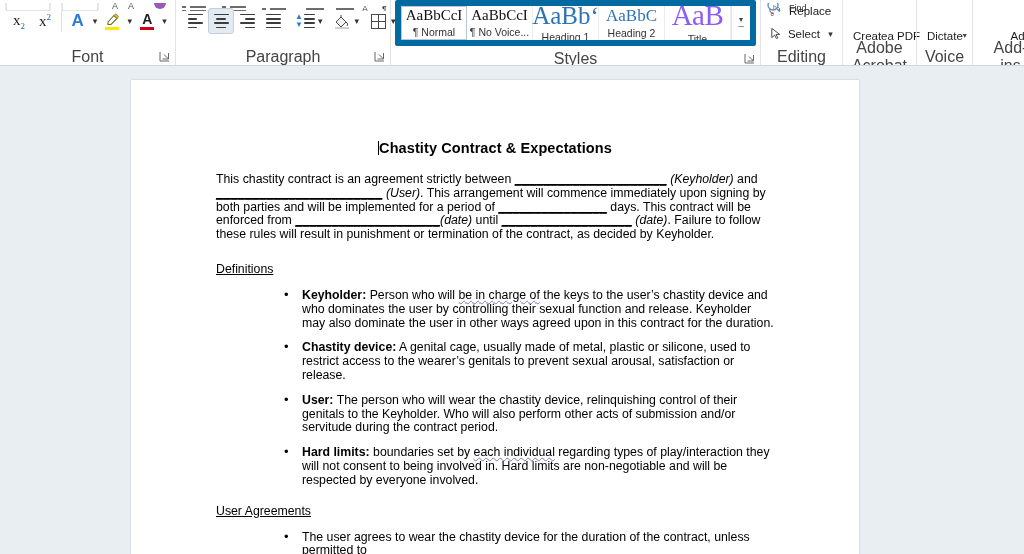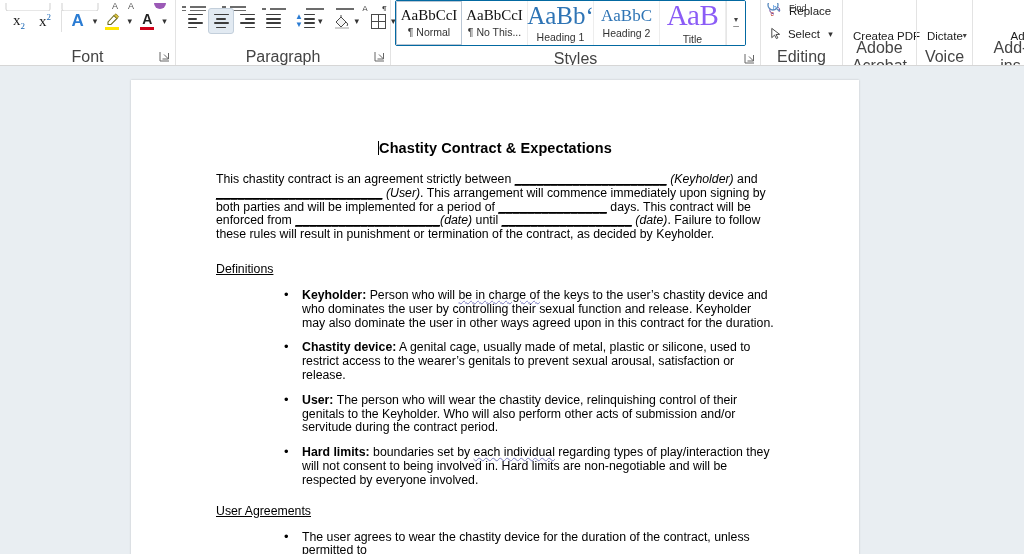--- a/index.html
+++ b/index.html
@@ -71,21 +71,21 @@
   .linesp .arrows { color:#2b7cd3; font-size: 8px; line-height:8px; display:flex; flex-direction:column; }
   .border-ic { width: 15px; height: 15px; border: 1.5px solid #4a4a4a; position: relative; }
   .border-ic:before { content:""; position:absolute; left:50%; top:0; bottom:0; width:1px; background:#4a4a4a; }
   .border-ic:after  { content:""; position:absolute; top:50%; left:0; right:0; height:1px; background:#4a4a4a; }
 
   
   .g-styles { width: 370px; }
   .g-styles .rgroup-body { align-items: center; padding: 0 4px 4px 4px; }
   .style-gallery {
     display: flex; align-items: stretch;
-    border: 1px solid #0369a1; border-radius: 2px;
+    border: 6px solid #0369a1; border-radius: 2px;
     height: 46px; background: #fff; overflow: hidden;
   }
   .style-cell {
     width: 66px; display: flex; flex-direction: column;
     align-items: center; justify-content: center; cursor: pointer;
     border-right: 1px solid #ededed;
   }
   .style-cell.sel { border: 1px solid #b9c6d4; background: #fff; }
   .style-prev { font-family: "Liberation Serif", serif; color: #111; line-height: 1; }
   .style-name { font-size: 10.5px; color: #333; margin-top: 3px; white-space: nowrap; }
@@ -322,21 +322,21 @@
 
     <div class="rgroup g-styles">
       <div class="rgroup-body">
         <div class="style-gallery">
           <div class="style-cell sel">
             <span class="style-prev sp-normal">AaBbCcI</span>
             <span class="style-name">¶ Normal</span>
           </div>
           <div class="style-cell">
             <span class="style-prev sp-nospace">AaBbCcI</span>
-            <span class="style-name">¶ No This...</span>
+            <span class="style-name">¶ No Voice...</span>
           </div>
           <div class="style-cell">
             <span class="style-prev sp-h1">AaBb‘</span>
             <span class="style-name">Heading 1</span>
           </div>
           <div class="style-cell">
             <span class="style-prev sp-h2">AaBbC</span>
             <span class="style-name">Heading 2</span>
           </div>
           <div class="style-cell">

